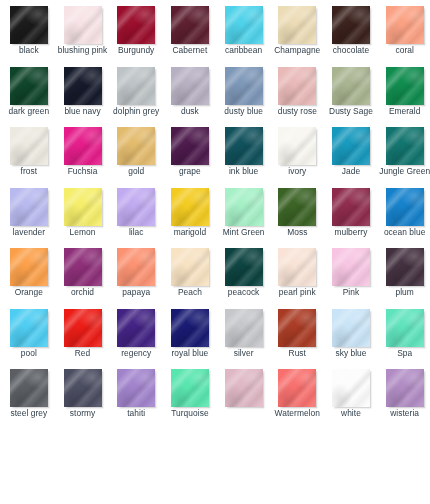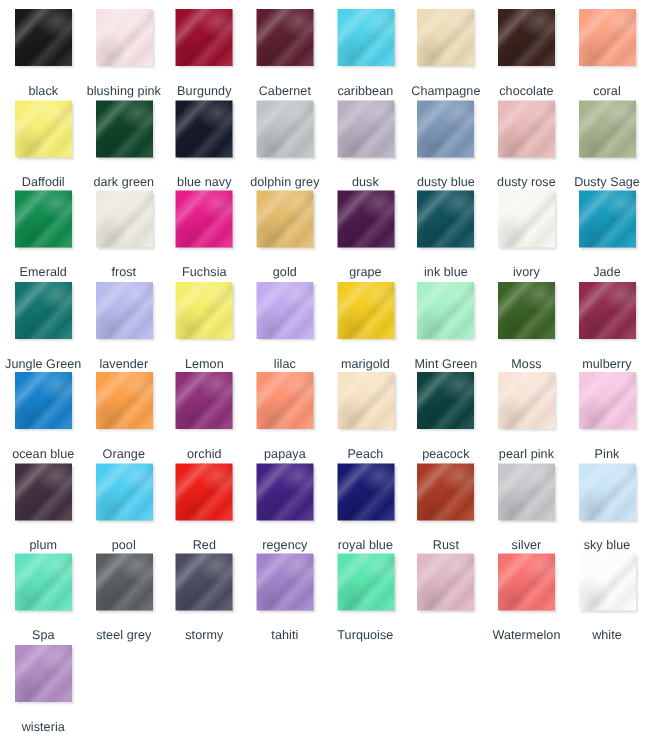--- a/index.html
+++ b/index.html
@@ -56,21 +56,21 @@
   .swatch-chip::after {
     content: "";
     position: absolute;
     inset: 0;
     background:
       radial-gradient(ellipse 60% 48% at 74% 22%, rgba(255,255,255,0.22), rgba(255,255,255,0) 62%),
       radial-gradient(ellipse 52% 62% at 20% 78%, rgba(0,0,0,0.10), rgba(0,0,0,0) 66%);
     pointer-events: none;
   }
   .swatch-label {
-    margin-top: 11px;
+    margin-top: 1px;
     font-size: 8.4px;
     line-height: 10.2px;
     text-align: center;
     letter-spacing: 0.05px;
     color: #32404c;
     max-width: 52px;
     word-break: break-word;
   }
 </style>
 </head>
@@ -103,24 +103,20 @@
     </div>
     <div class="swatch-cell">
       <div class="swatch-chip" style="background-color: rgb(58, 33, 28);"></div>
       <div class="swatch-label">chocolate</div>
     </div>
     <div class="swatch-cell">
       <div class="swatch-chip" style="background-color: rgb(251, 161, 131);"></div>
       <div class="swatch-label">coral</div>
     </div>
     <div class="swatch-cell">
-      <div class="swatch-chip" style="background-color: rgb(246, 239, 116);"></div>
-      <div class="swatch-label">Daffodil</div>
-    </div>
-    <div class="swatch-cell">
       <div class="swatch-chip" style="background-color: rgb(14, 68, 41);"></div>
       <div class="swatch-label">dark green</div>
     </div>
     <div class="swatch-cell">
       <div class="swatch-chip" style="background-color: rgb(21, 26, 43);"></div>
       <div class="swatch-label">blue navy</div>
     </div>
     <div class="swatch-cell">
       <div class="swatch-chip" style="background-color: rgb(189, 195, 198);"></div>
       <div class="swatch-label">dolphin grey</div>
@@ -251,26 +247,26 @@
     </div>
     <div class="swatch-cell">
       <div class="swatch-chip" style="background-color: rgb(66, 34, 131);"></div>
       <div class="swatch-label">regency</div>
     </div>
     <div class="swatch-cell">
       <div class="swatch-chip" style="background-color: rgb(24, 26, 114);"></div>
       <div class="swatch-label">royal blue</div>
     </div>
     <div class="swatch-cell">
+      <div class="swatch-chip" style="background-color: rgb(197, 199, 202);"></div>
+      <div class="swatch-label">silver</div>
+    </div>
+    <div class="swatch-cell">
       <div class="swatch-chip" style="background-color: rgb(169, 59, 36);"></div>
       <div class="swatch-label">Rust</div>
-    </div>
-    <div class="swatch-cell">
-      <div class="swatch-chip" style="background-color: rgb(197, 199, 202);"></div>
-      <div class="swatch-label">silver</div>
     </div>
     <div class="swatch-cell">
       <div class="swatch-chip" style="background-color: rgb(201, 228, 247);"></div>
       <div class="swatch-label">sky blue</div>
     </div>
     <div class="swatch-cell">
       <div class="swatch-chip" style="background-color: rgb(95, 227, 189);"></div>
       <div class="swatch-label">Spa</div>
     </div>
     <div class="swatch-cell">

